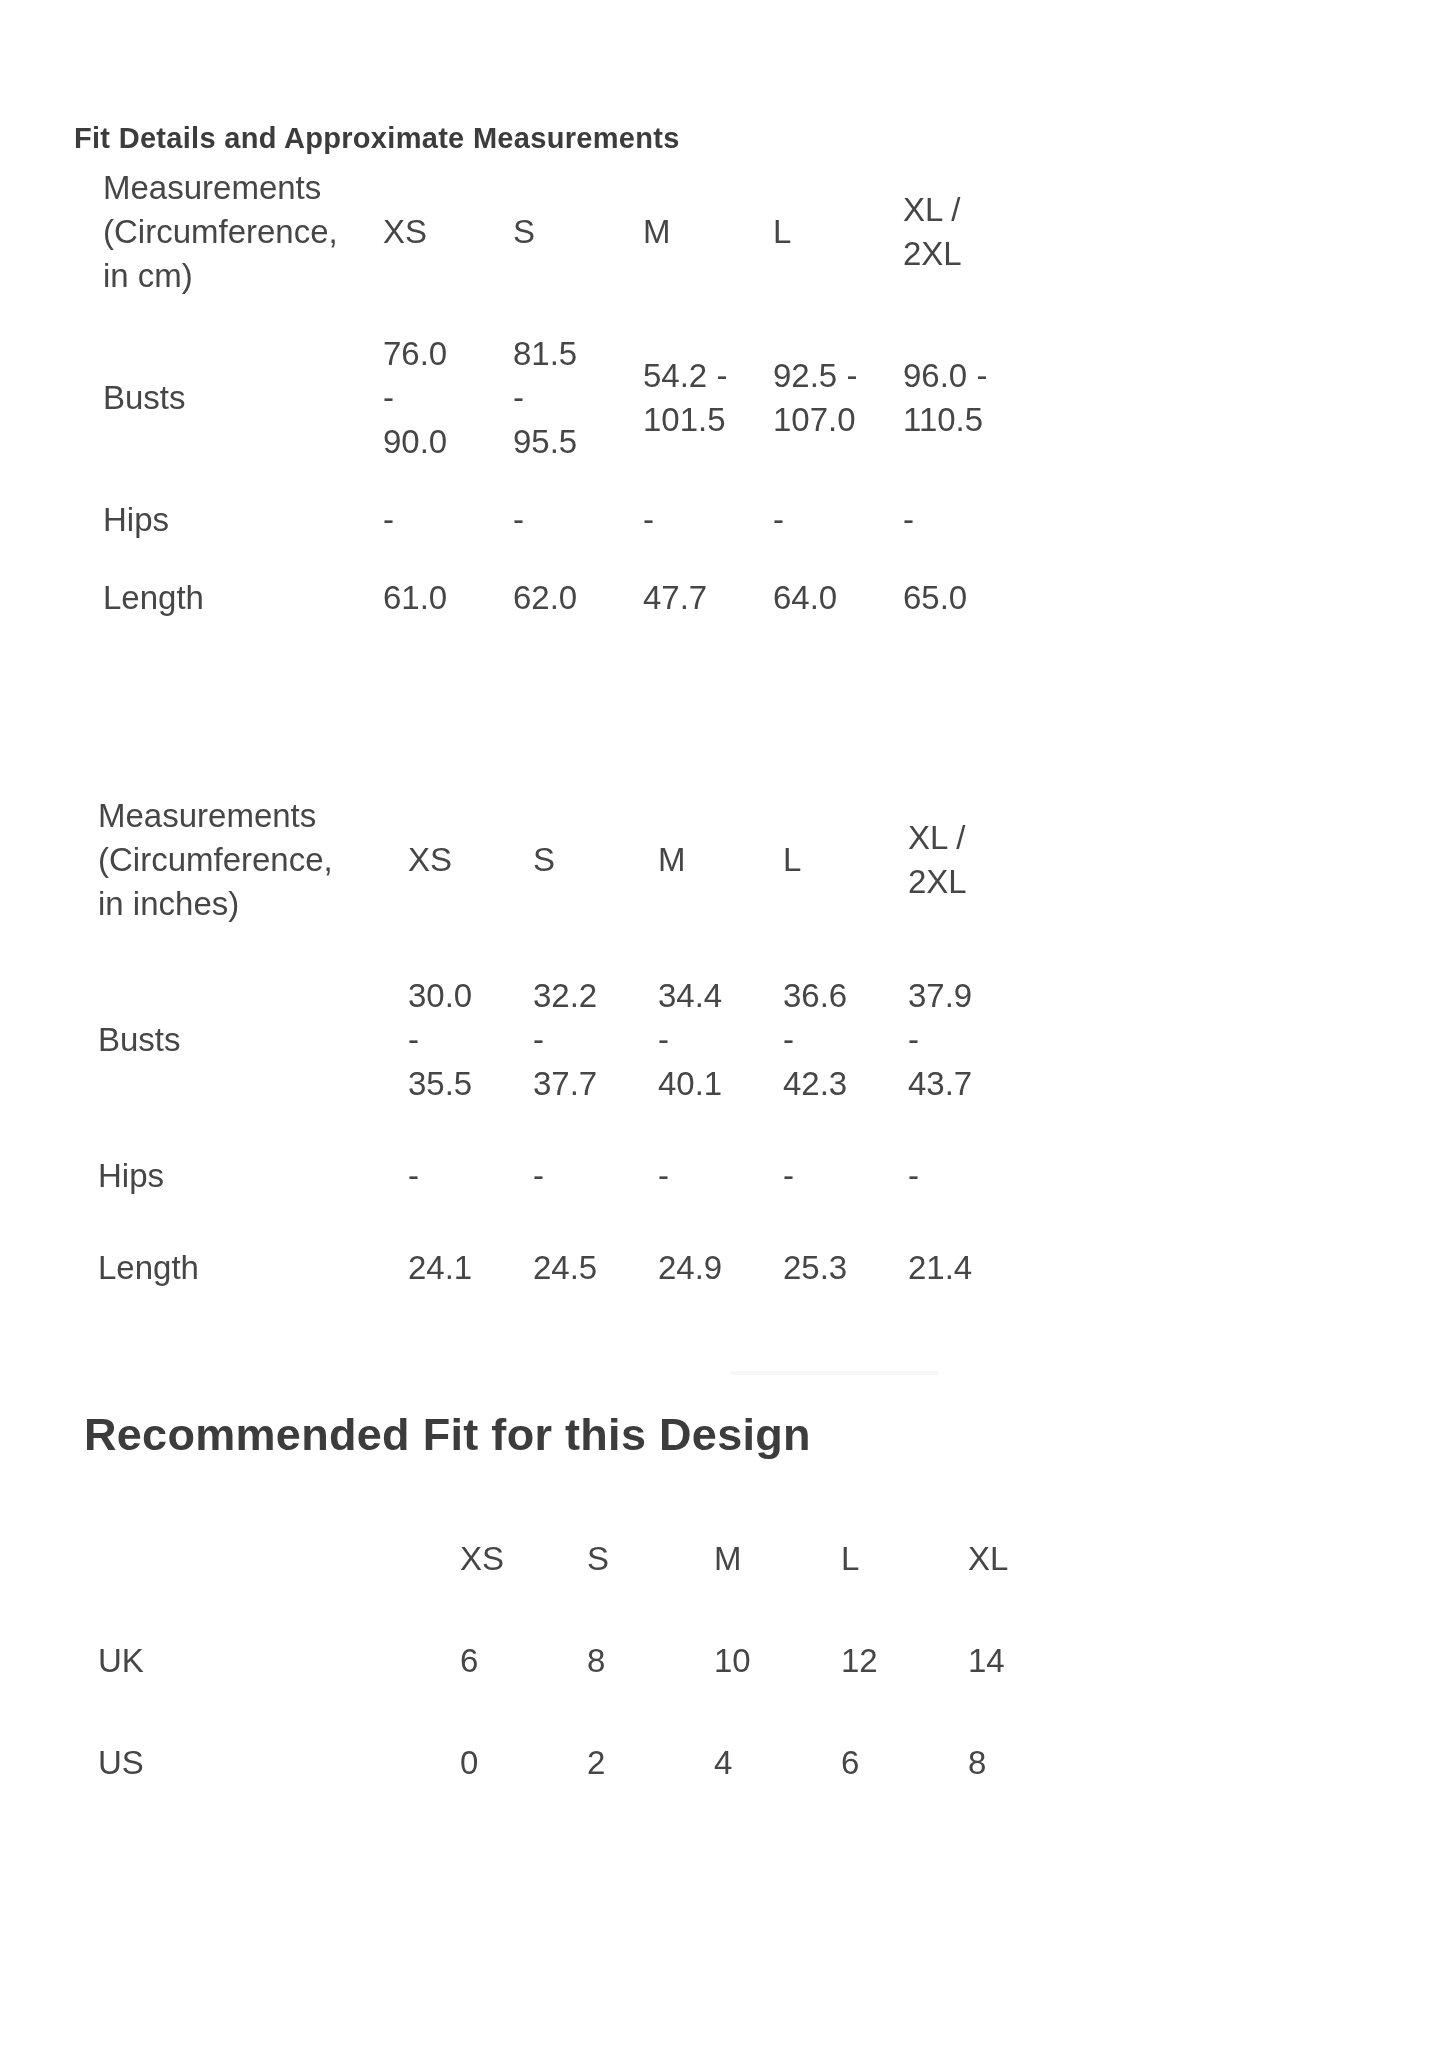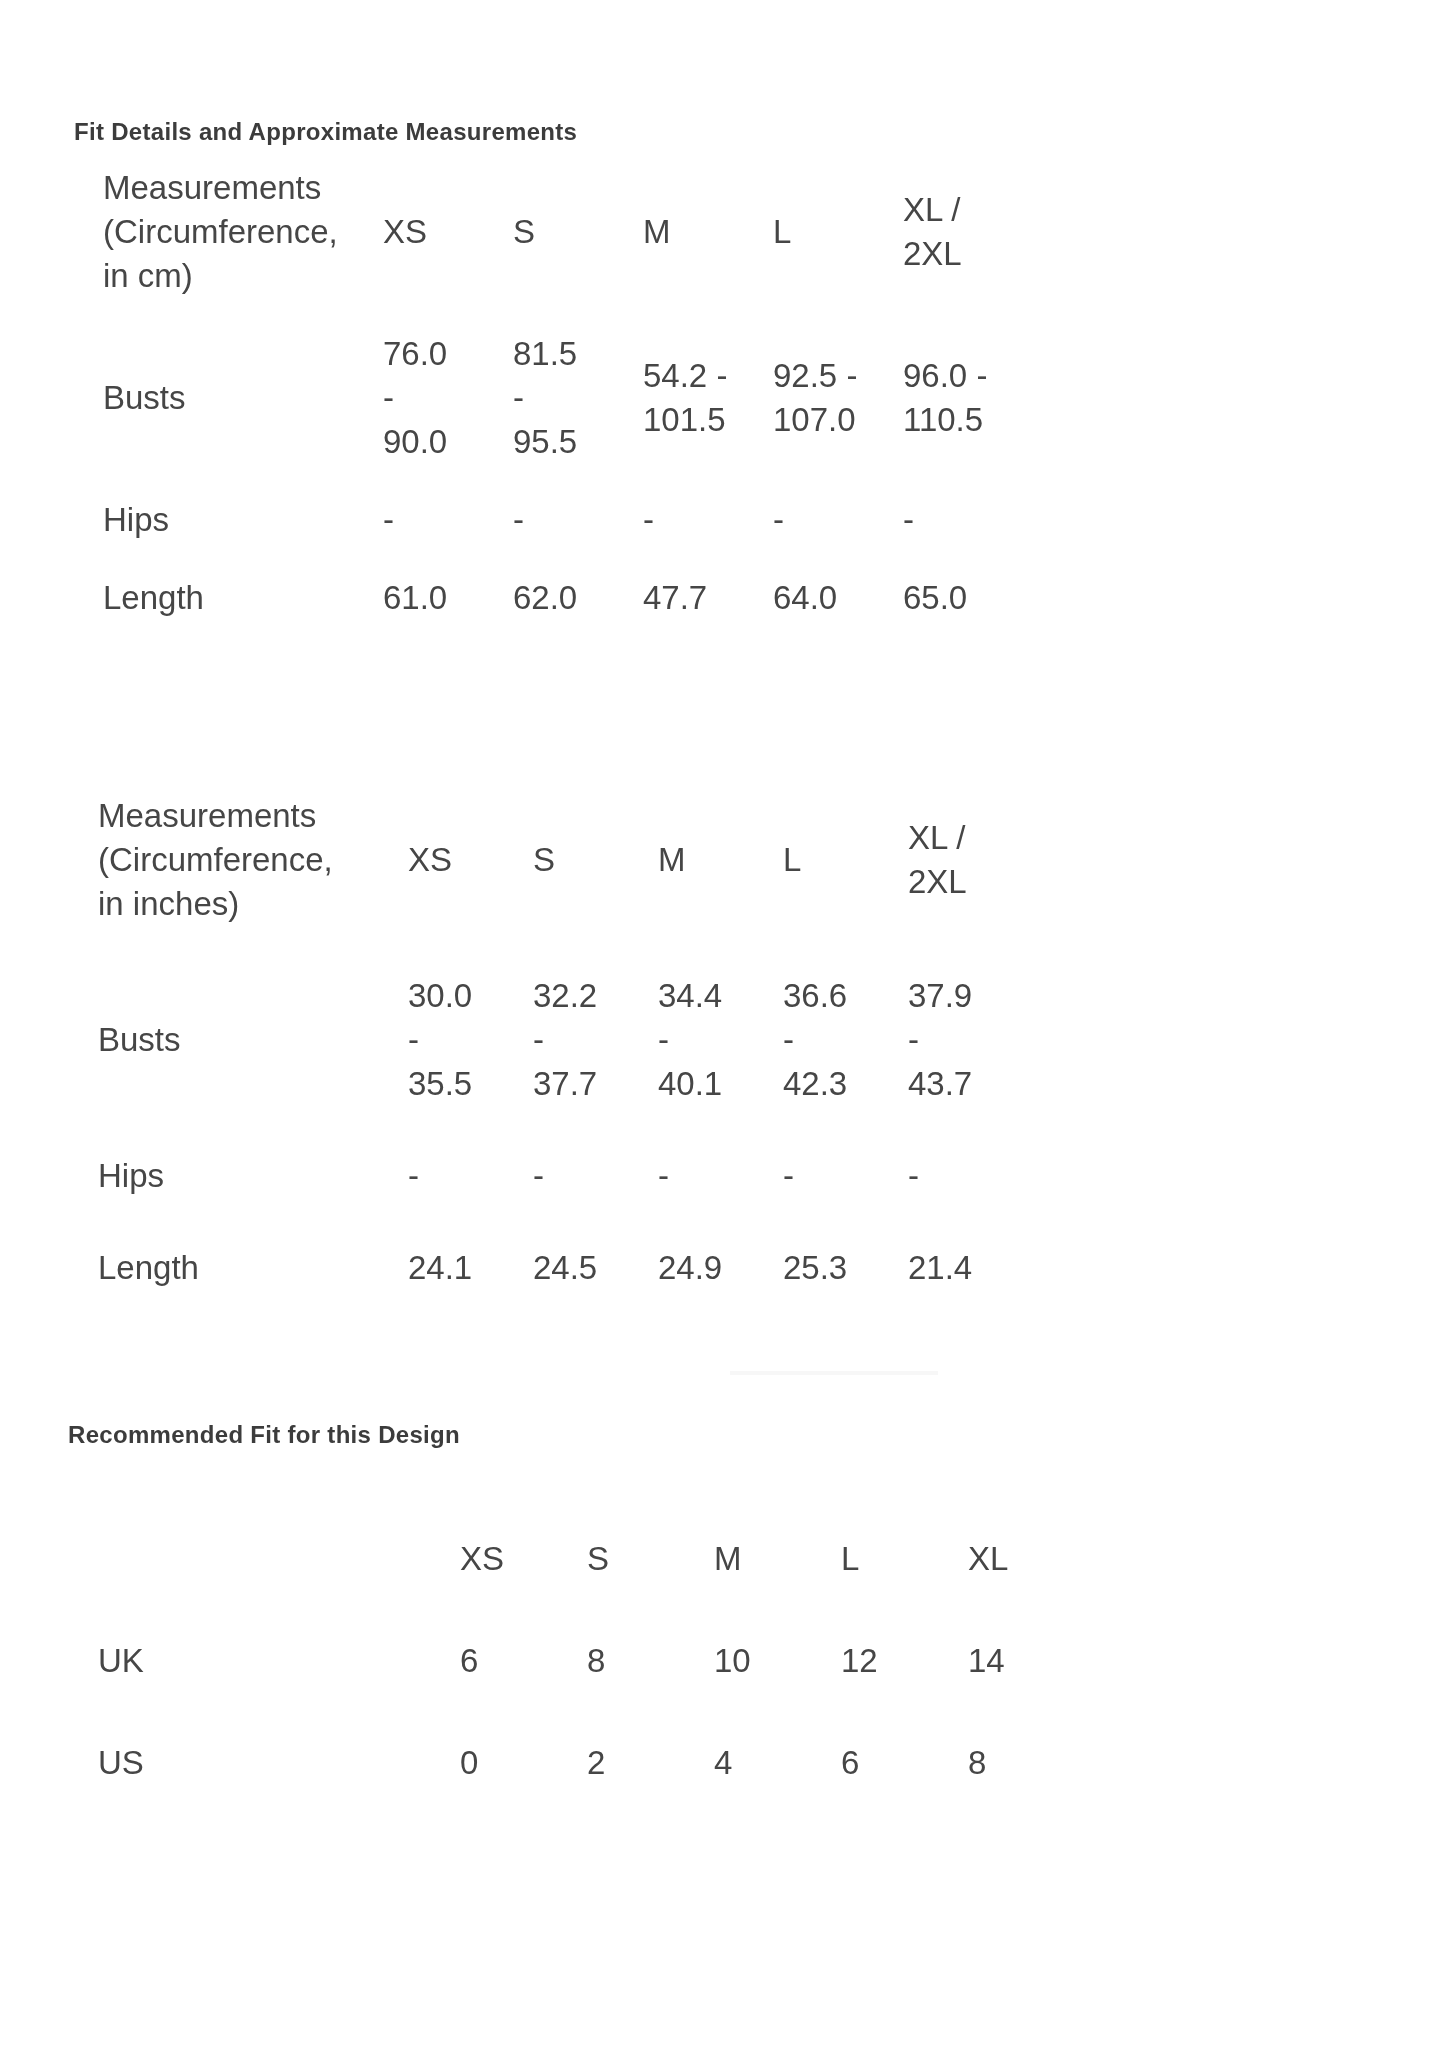--- a/index.html
+++ b/index.html
@@ -17,29 +17,29 @@
     overflow: hidden;
   }
   .section-title {
     position: absolute;
     margin: 0;
     color: #3c3c3c;
     font-weight: bold;
   }
   .section-title.small {
     left: 74px;
-    top: 110px;
-    font-size: 24px;
+    top: 116px;
+    font-size: 29px;
     line-height: 44px;
     letter-spacing: 0.3px;
   }
   .section-title.large {
-    left: 68px;
+    left: 84px;
     top: 1410px;
-    font-size: 24px;
+    font-size: 45px;
     line-height: 50px;
     letter-spacing: 0.3px;
   }
   table.size-table {
     position: absolute;
     border-collapse: collapse;
     table-layout: fixed;
     border: none;
   }
   table.size-table th,

